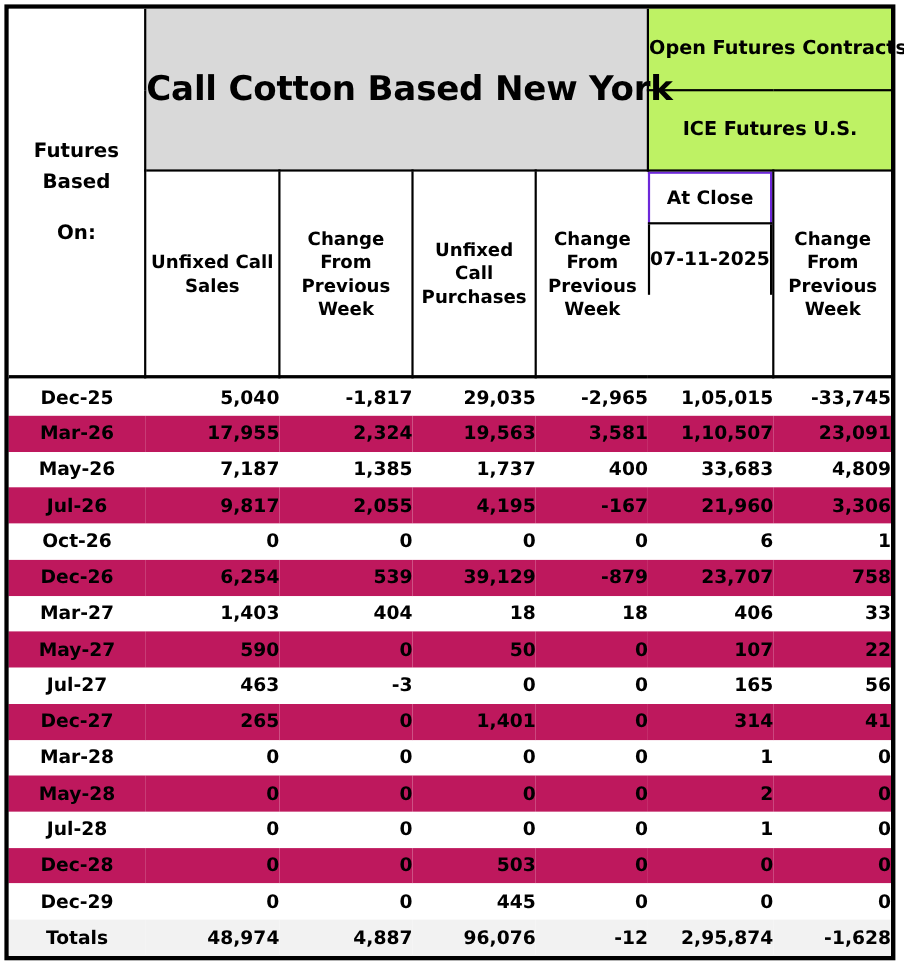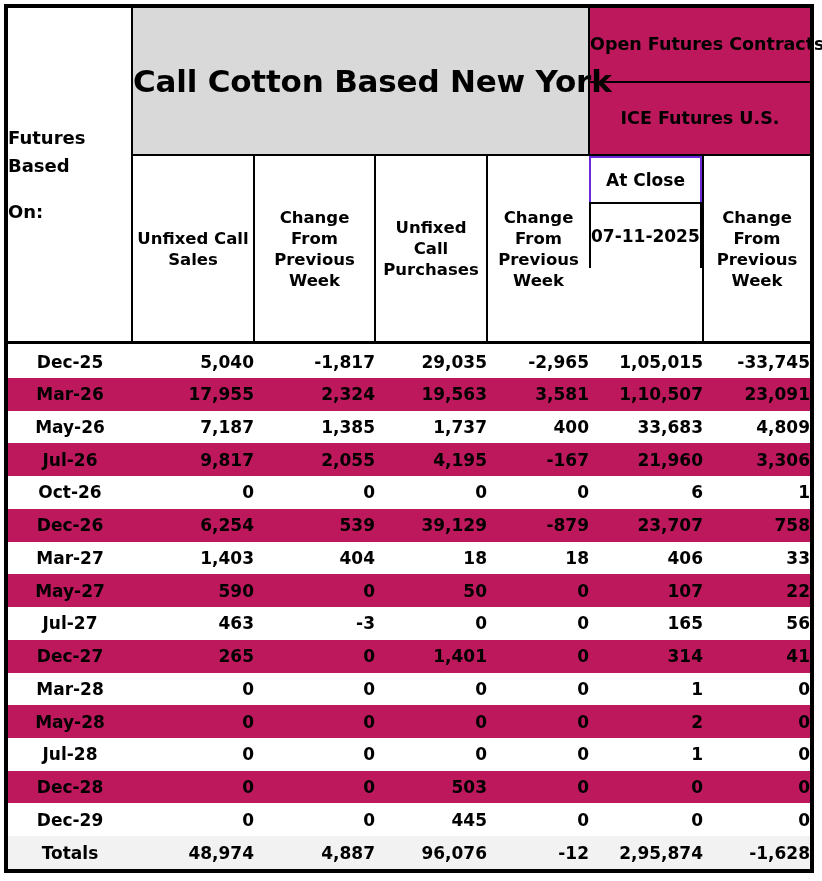--- a/index.html
+++ b/index.html
@@ -36,42 +36,42 @@
   table.sheet td {
     padding: 0;
     vertical-align: middle;
     box-sizing: border-box;
   }
   .hdr-stub {
     border: 2px solid #000000;
     border-top: none;
     border-left: none;
     background: #ffffff;
-    text-align: left;
+    text-align: center;
     vertical-align: top;
     font-weight: bold;
     font-size: 18px;
     line-height: 1.55;
     padding: 22px 0 0 22px;
   }
   .hdr-title {
     border: 2px solid #000000;
     border-top: none;
     background: #d9d9d9;
     text-align: center;
     font-weight: bold;
     font-size: 31px;
     letter-spacing: -0.2px;
     white-space: nowrap;
   }
   .hdr-band {
     border: 2px solid #000000;
     border-top: none;
     border-right: none;
-    background: #be185d;
+    background: #bef264;
     text-align: center;
     font-weight: bold;
     font-size: 17.5px;
     white-space: nowrap;
   }
   .hdr-sub {
     border: 2px solid #000000;
     border-bottom: none;
     background: #ffffff;
     text-align: center;

